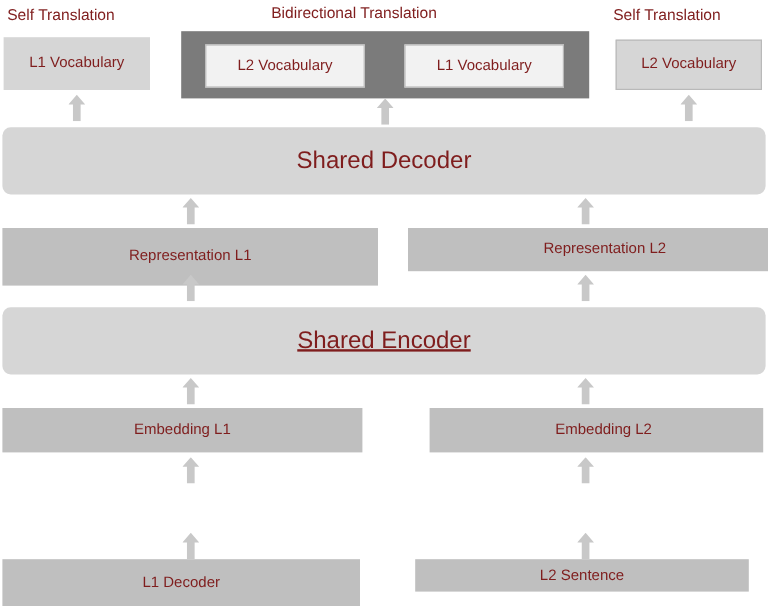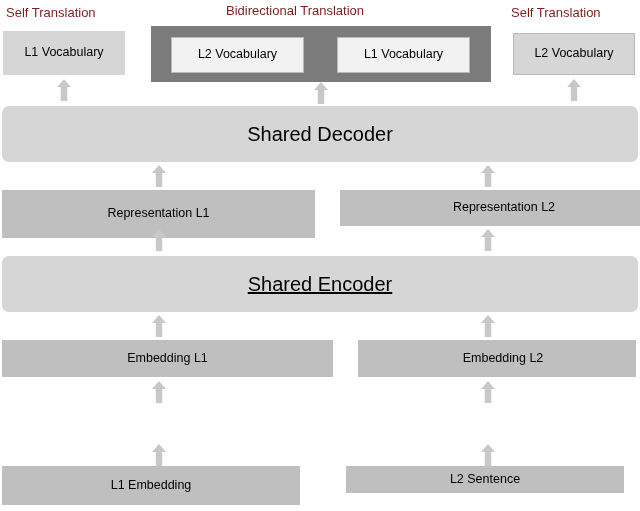--- a/index.html
+++ b/index.html
@@ -20,21 +20,21 @@
   }
 
   
   .node {
     position: absolute;
     box-sizing: border-box;
     display: flex;
     align-items: center;
     justify-content: center;
     text-align: center;
-    color: #000000;
+    color: #7f1d1d;
     line-height: 1.1;
   }
 
   
   .fill-light  { background: #d6d6d6; }
   .fill-med    { background: #bfbfbf; }
   .fill-dark   { background: #7b7b7b; }
   .fill-white  { background: #f2f2f2; border: 1px solid #b9b9b9; }
 
   .rounded { border-radius: 7px; }
@@ -142,21 +142,21 @@
     <svg viewBox="0 0 14 22">
         <polygon points="7,0 14,8 10.2,8 10.2,22 3.8,22 3.8,8 0,8" fill="#c8c8c8"></polygon>
       </svg>
   </div>
   <div class="arrow" style="left:481px; top:315px;">
     <svg viewBox="0 0 14 22">
         <polygon points="7,0 14,8 10.2,8 10.2,22 3.8,22 3.8,8 0,8" fill="#c8c8c8"></polygon>
       </svg>
   </div>
 
-  <div class="node fill-med t-small" style="left:2px; top:340px; width:331px; height:37px;">
+  <div class="node fill-med t-small" style="left:2px; top:340px; width:300px; height:37px;">
     <span>Embedding L1</span>
   </div>
   <div class="node fill-med t-small" style="left:358px; top:340px; width:278px; height:37px;padding-left:12px;">
     <span>Embedding L2</span>
   </div>
 
   <div class="arrow" style="left:152px; top:381px;">
     <svg viewBox="0 0 14 22">
         <polygon points="7,0 14,8 10.2,8 10.2,22 3.8,22 3.8,8 0,8" fill="#c8c8c8"></polygon>
       </svg>
@@ -173,19 +173,19 @@
         <polygon points="7,0 14,8 10.2,8 10.2,22 3.8,22 3.8,8 0,8" fill="#c8c8c8"></polygon>
       </svg>
   </div>
   <div class="arrow" style="left:481px; top:444px;">
     <svg viewBox="0 0 14 22">
         <polygon points="7,0 14,8 10.2,8 10.2,22 3.8,22 3.8,8 0,8" fill="#c8c8c8"></polygon>
       </svg>
   </div>
 
   <div class="node fill-med t-small" style="left:2px; top:466px; width:298px; height:39px;">
-    <span>L1 Embedding</span>
+    <span>L1 Decoder</span>
   </div>
   <div class="node fill-med t-small" style="left:346px; top:466px; width:278px; height:27px;">
     <span>L2 Sentence</span>
   </div>
 
 </div>
 
 </body></html>

